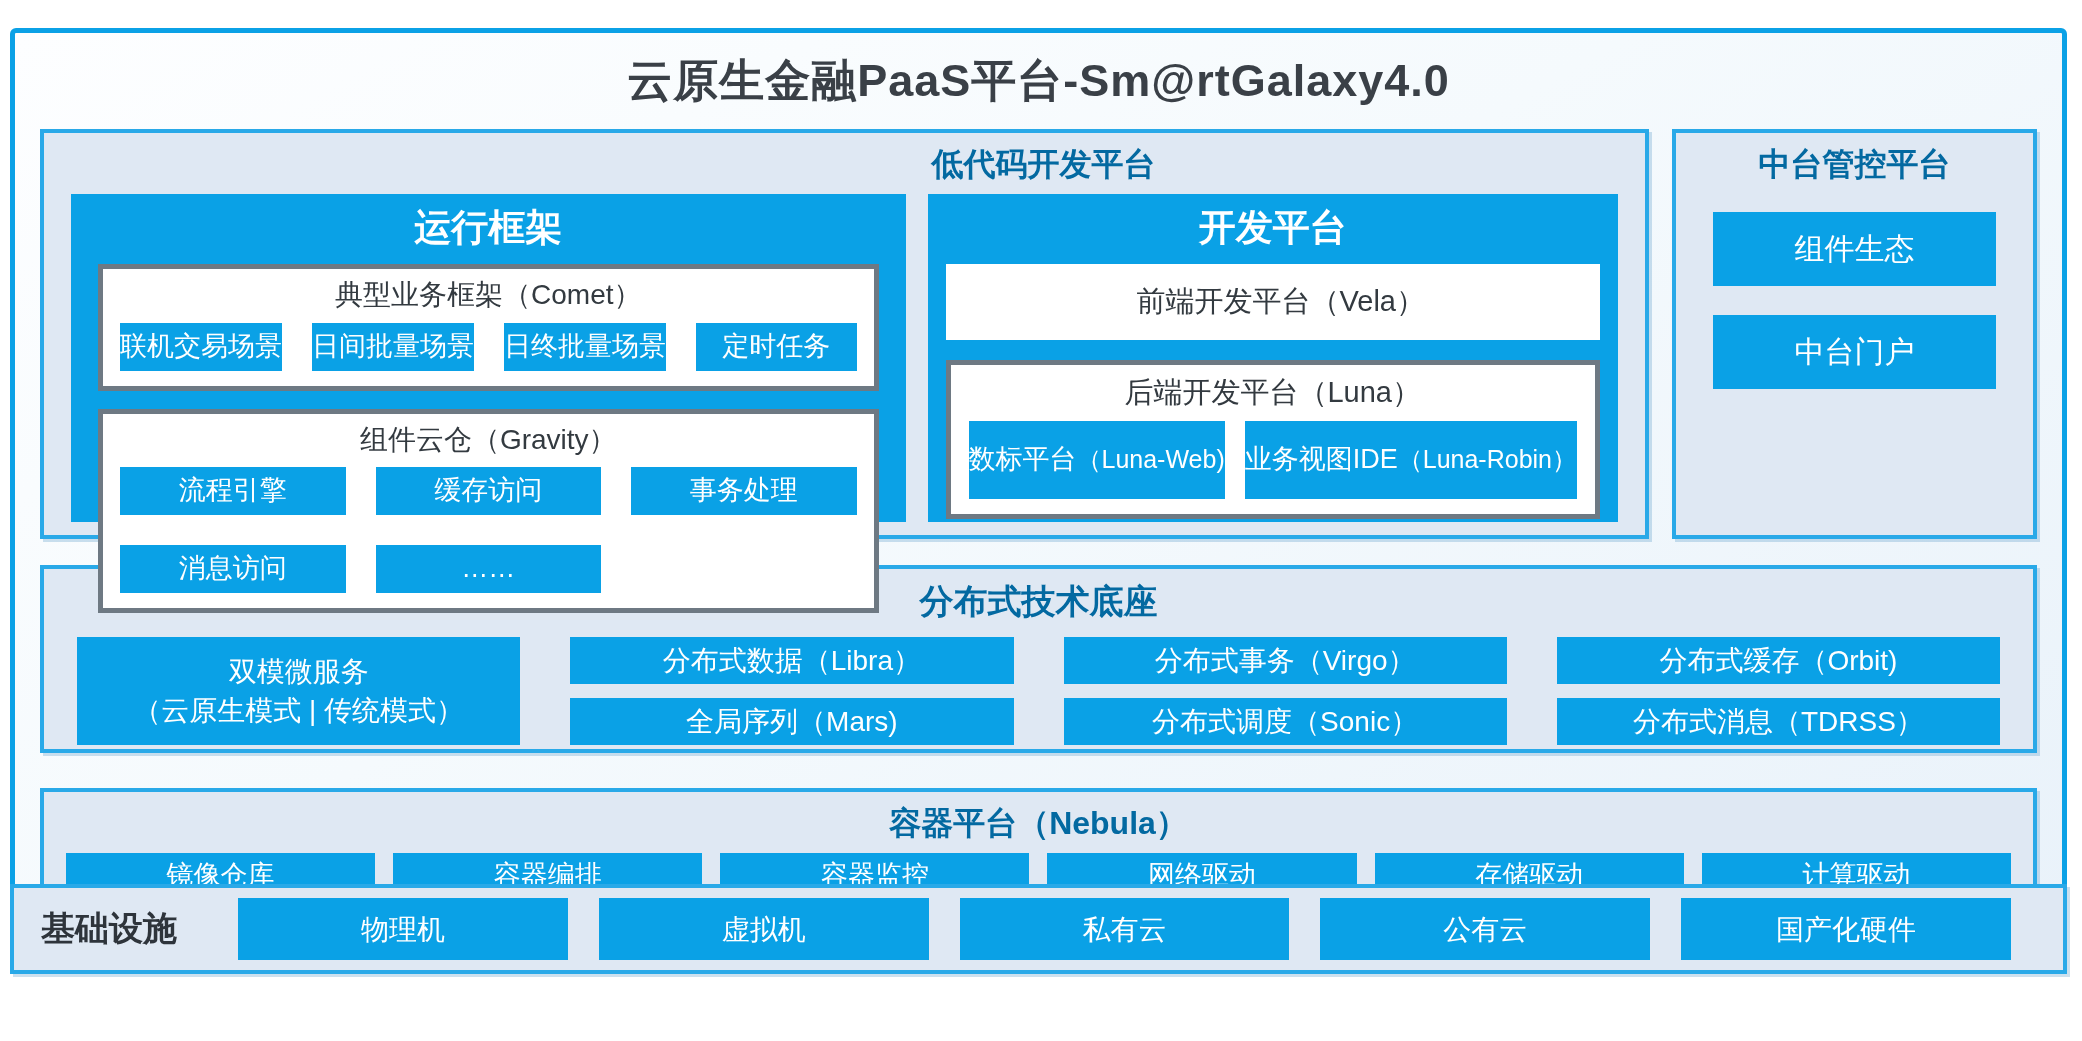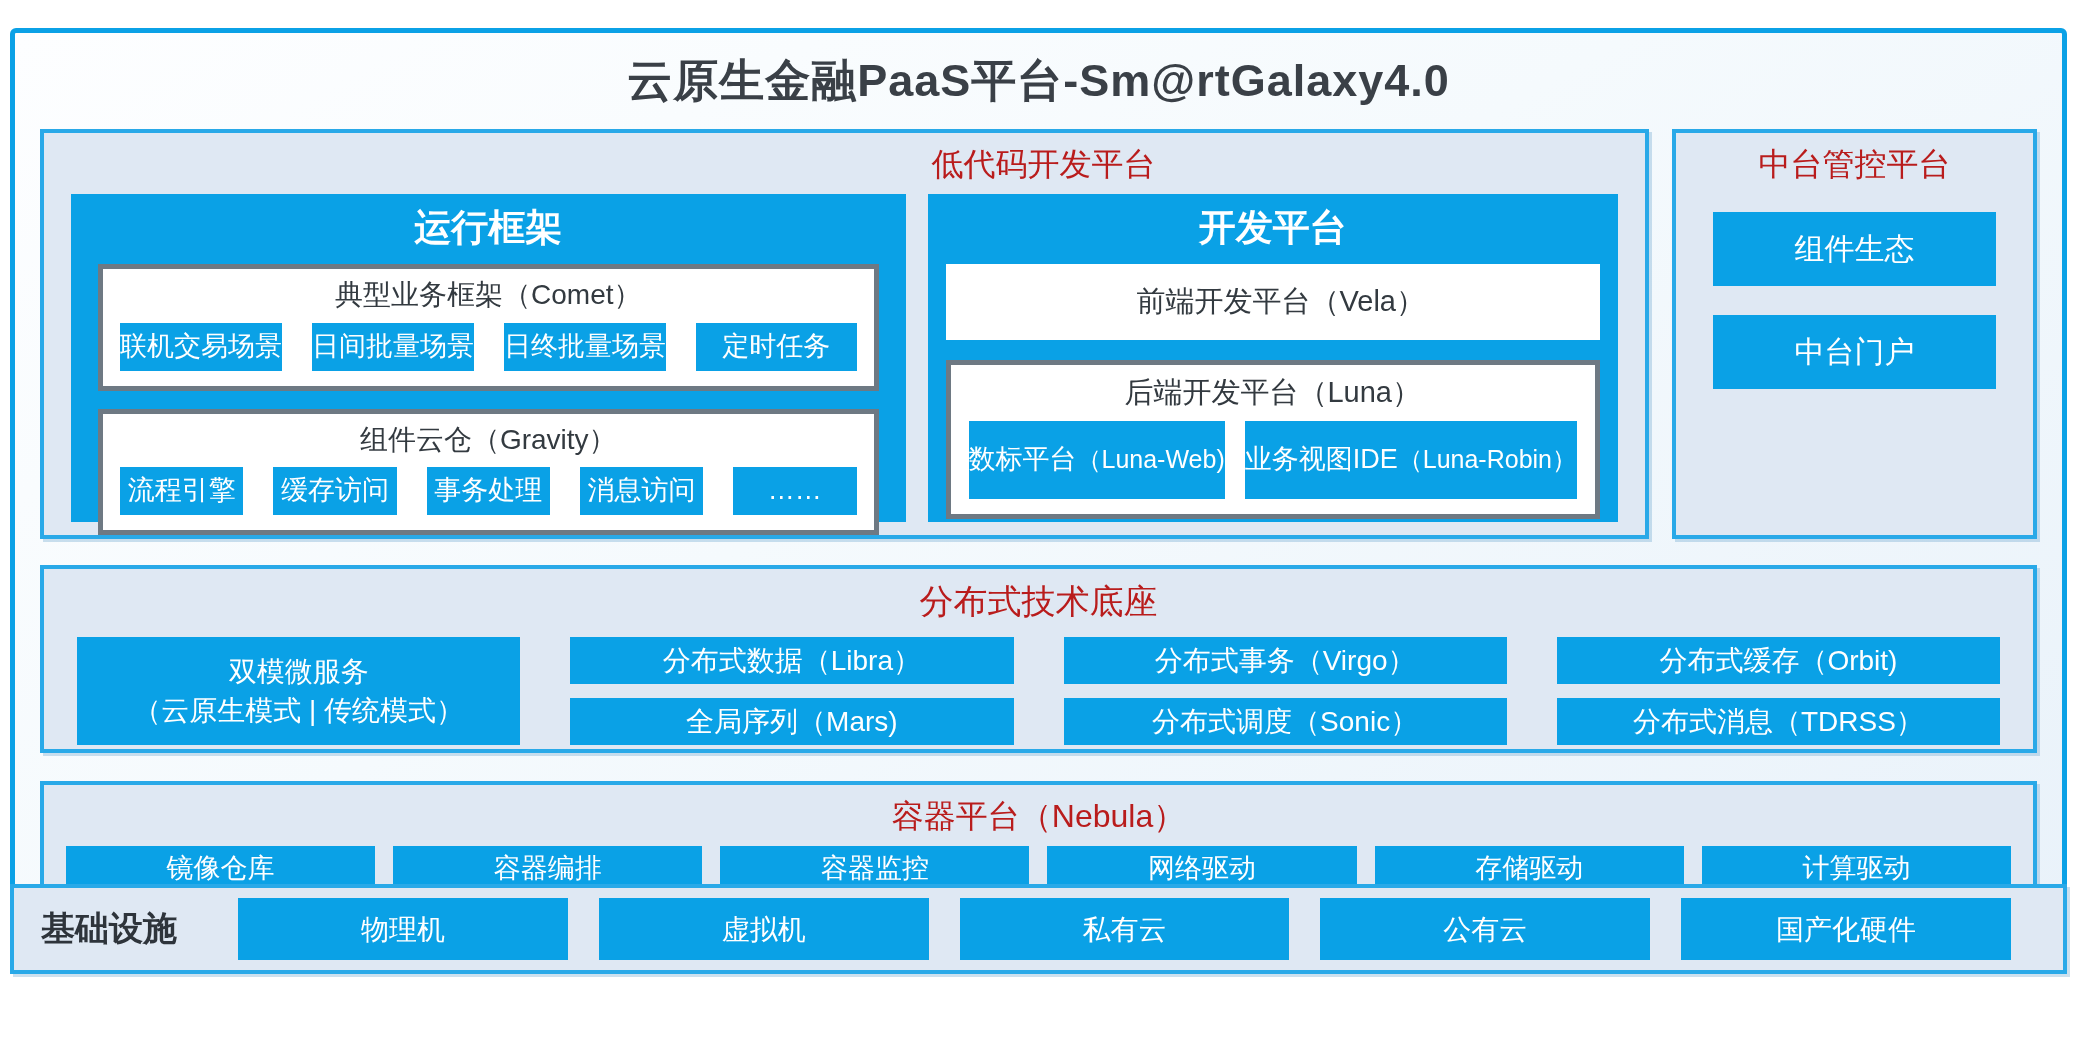--- a/index.html
+++ b/index.html
@@ -15,21 +15,21 @@
   }
   .diagram-title{
     margin-top:18px;height:64px;text-align:center;
     font-size:45px;font-weight:700;color:#3A4047;letter-spacing:1px;
   }
   .panel{
     background:#DFE8F3;border:4px solid #29A9E8;box-sizing:border-box;
     box-shadow:3px 3px 0 rgba(110,165,205,0.35);
   }
   .panel-title{
-    font-size:32px;font-weight:400;color:#b91c1c;text-align:center;
+    font-size:32px;font-weight:700;color:#0369a1;text-align:center;
     margin:10px 0 8px;line-height:1.35;white-space:nowrap;
   }
   .row1{display:flex;gap:23px;height:410px;margin:14px 25px 0 25px;}
   .lowcode{flex:1;}
   .lowcode .panel-title span{display:inline-block;transform:translateX(199px);}
   .lowcode-body{display:flex;gap:22px;margin:0 27px;height:328px;}
   .bluesec{background:#0AA1E6;box-sizing:border-box;padding:0 27px;}
   .runtime{flex:984;}
   .dev{flex:535;padding:0 18px;}
   .sec-title{
@@ -37,41 +37,41 @@
     margin:10px 0 12px;line-height:1.3;
   }
   .wbox{background:#ffffff;border:5px solid #6E7983;box-sizing:border-box;}
   .wbox.noborder{border:none;}
   .box-title{
     font-size:28px;color:#333A40;text-align:center;padding:8px 0 9px;
     line-height:1.3;white-space:nowrap;
   }
   .chip-row{display:grid;gap:30px;padding:0 17px 15px;}
   .cols4{grid-template-columns:repeat(4,1fr);}
-  .cols5{grid-template-columns:repeat(5,1fr);border-radius:8px;}
+  .cols5{grid-template-columns:repeat(3,1fr);border-radius:8px;}
   .chip{
     background:#0AA1E6;color:#ffffff;font-size:27px;height:48px;
     display:flex;align-items:center;justify-content:center;
     text-align:center;line-height:1.25;white-space:nowrap;
   }
   .vela{height:76px;margin-bottom:20px;display:flex;align-items:center;
     justify-content:center;font-size:29px;color:#333A40;background:#fff;padding-left:16px;}
   .luna .box-title{font-size:29px;padding:9px 0 9px;}
   .luna-chips{display:grid;grid-template-columns:1fr 1fr;gap:20px;padding:0 18px 15px;}
   .chip.tall{height:78px;flex-direction:row;}
   .chip .sub{font-size:25px;}
   .midpanel{width:365px;}
   .mid-btns{display:flex;flex-direction:column;gap:29px;padding:18px 37px 0;}
   .mbtn{height:74px;font-size:30px;}
   .row2{margin:26px 25px 0;height:188px;}
   .row2 .panel-title{font-size:34px;margin:10px 0 12px;}
   .dgrid{margin:0 33px;display:grid;grid-template-columns:repeat(4,1fr);gap:14px 50px;}
   .featured{grid-row:1/3;height:auto;flex-direction:column;line-height:1.4;font-size:28px;}
   .dchip{height:47px;font-size:28px;}
-  .row3{margin:28px 25px 0;height:131px;}
+  .row3{margin:35px 25px 0;height:131px;}
   .cgrid{margin:0 22px;display:grid;grid-template-columns:repeat(6,1fr);gap:18px;}
   .cchip{height:45px;font-size:27px;}
   .bottom-panel{
     position:absolute;left:10px;top:884px;width:2057px;height:90px;
     display:flex;align-items:center;padding:0 52px 0 27px;gap:31px;
   }
   .infra-label{font-size:34px;font-weight:700;color:#2E343B;margin-right:30px;white-space:nowrap;}
   .ichip{flex:1;height:62px;font-size:28px;}
 </style>
 </head>

